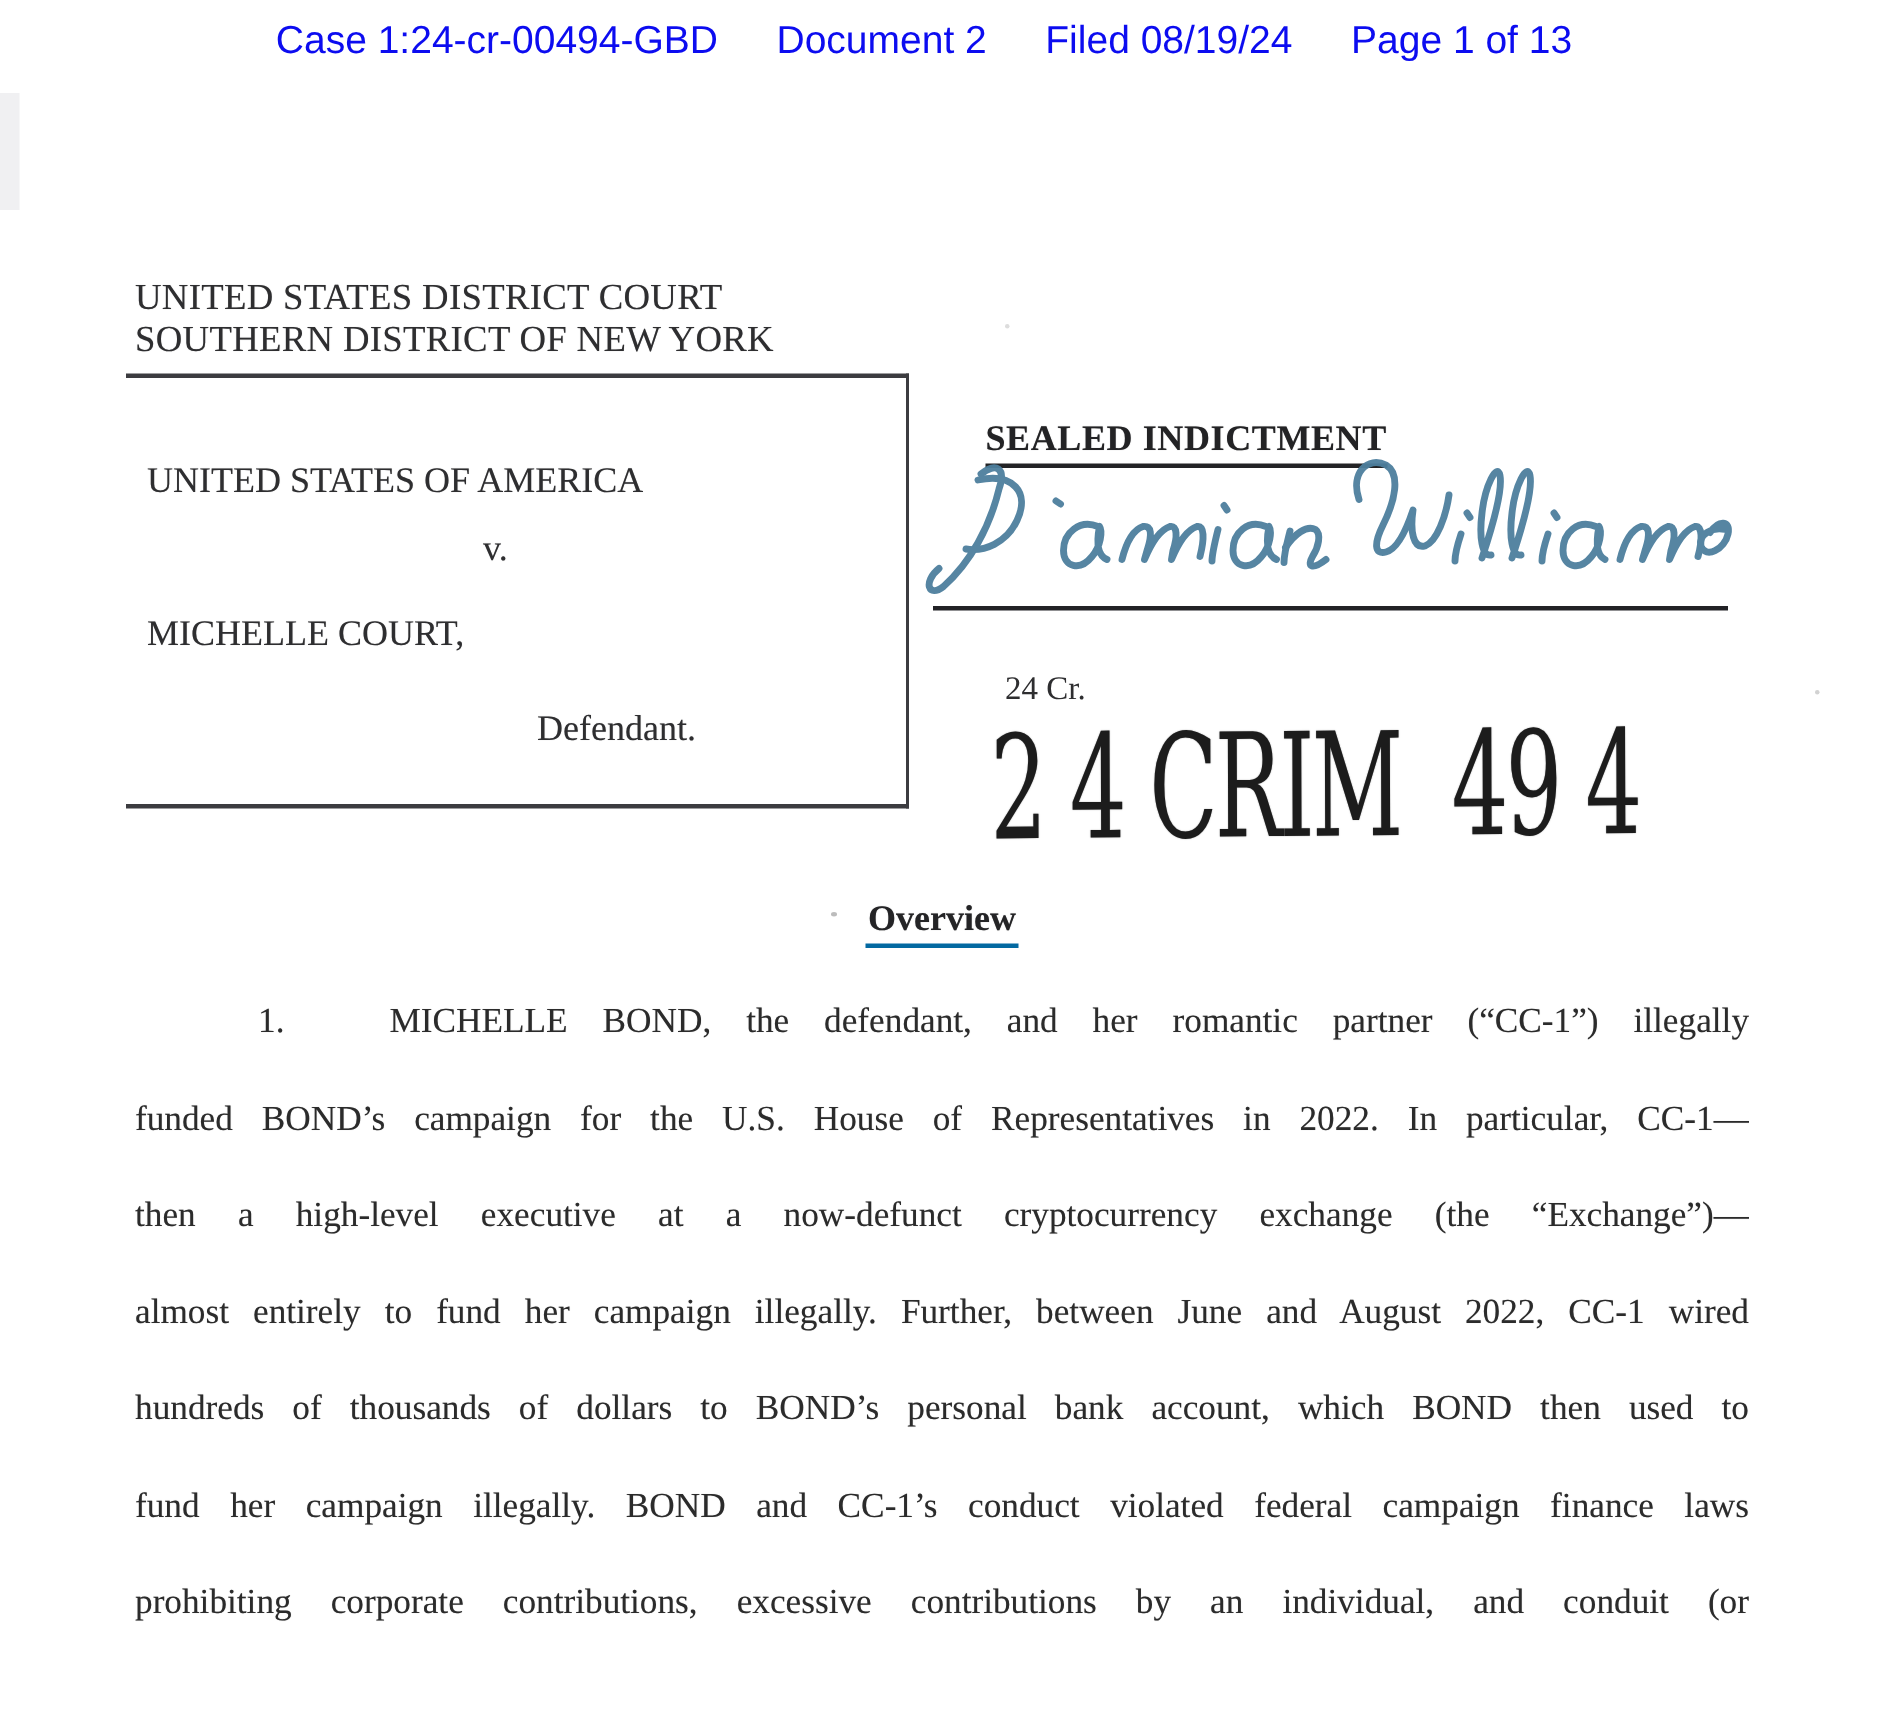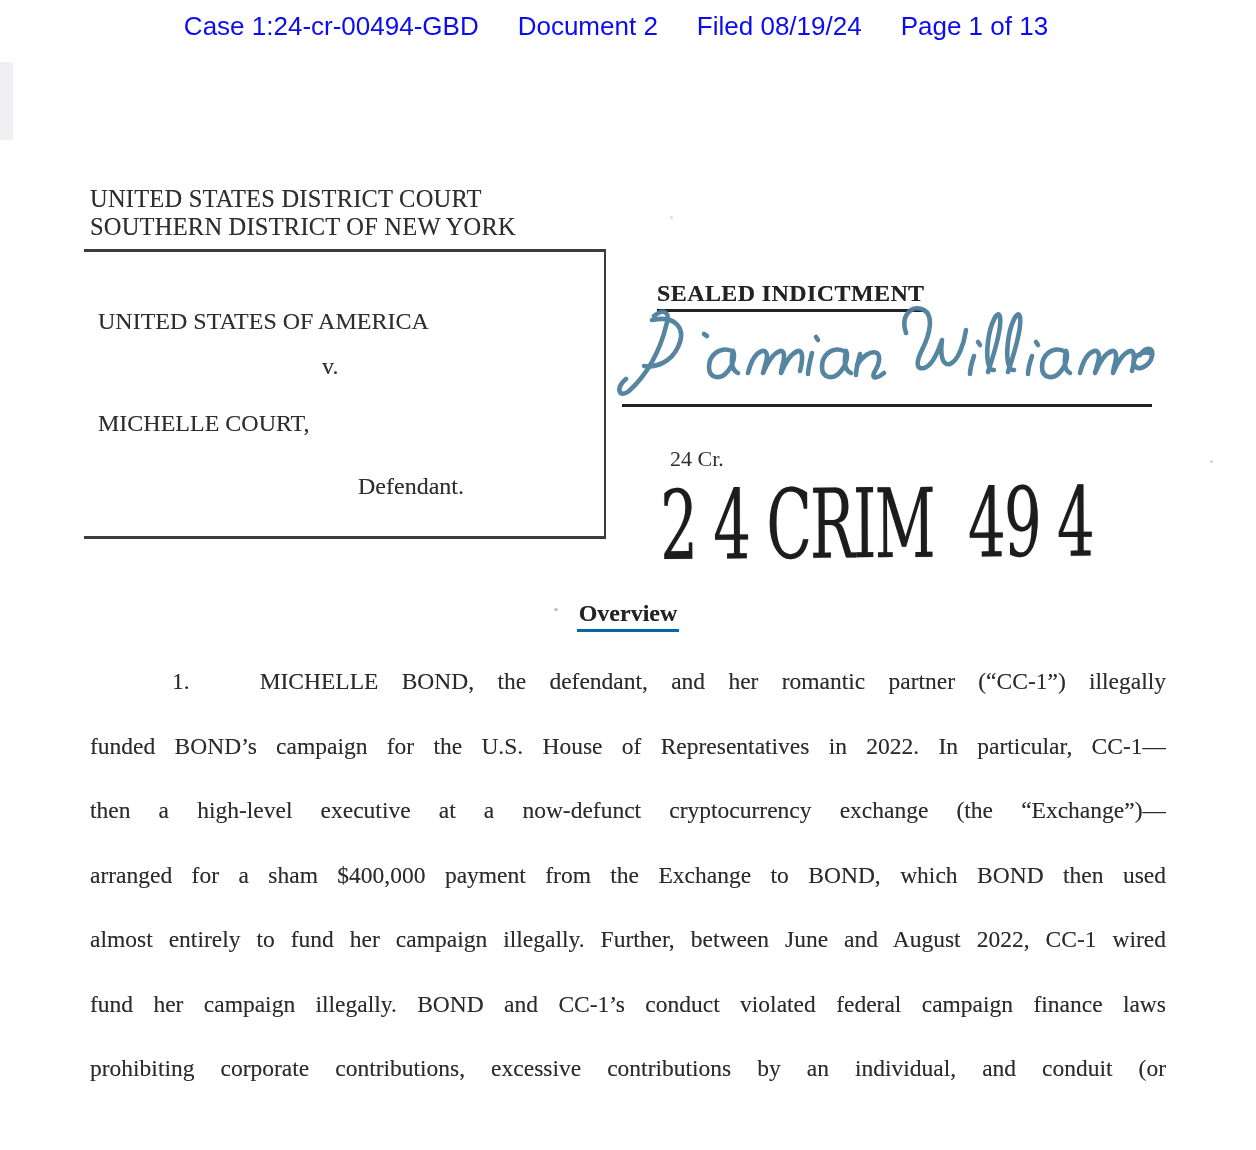--- a/index.html
+++ b/index.html
@@ -217,22 +217,22 @@
   <div class="stamp">2 4 CRIM  49 4</div>
 
   <div class="overview-heading">
     <span>Overview</span>
   </div>
 
   <div class="paragraph">
     <div class="pline first"><span>1.</span><span class="tab"></span><span>MICHELLE BOND, the defendant, and her romantic partner (“CC-1”) illegally</span></div>
     <div class="pline">funded BOND’s campaign for the U.S. House of Representatives in 2022. In particular, CC-1—</div>
     <div class="pline">then a high-level executive at a now-defunct cryptocurrency exchange (the “Exchange”)—</div>
-    <div class="pline">arranged for a sham $400,000 payment from the Exchange to BOND, which BOND then used</div>
     <div class="pline">almost entirely to fund her campaign illegally. Further, between June and August 2022, CC-1 wired</div>
+    <div class="pline">hundreds of thousands of dollars to BOND’s personal bank account, which BOND then used to</div>
     <div class="pline">fund her campaign illegally. BOND and CC-1’s conduct violated federal campaign finance laws</div>
     <div class="pline">prohibiting corporate contributions, excessive contributions by an individual, and conduit (or</div>
   </div>
 
   <div class="artifact a-strip"></div>
   <div class="artifact a-dot1"></div>
   <div class="artifact a-dot2"></div>
   <div class="artifact a-dot3"></div>
 
 </div>

